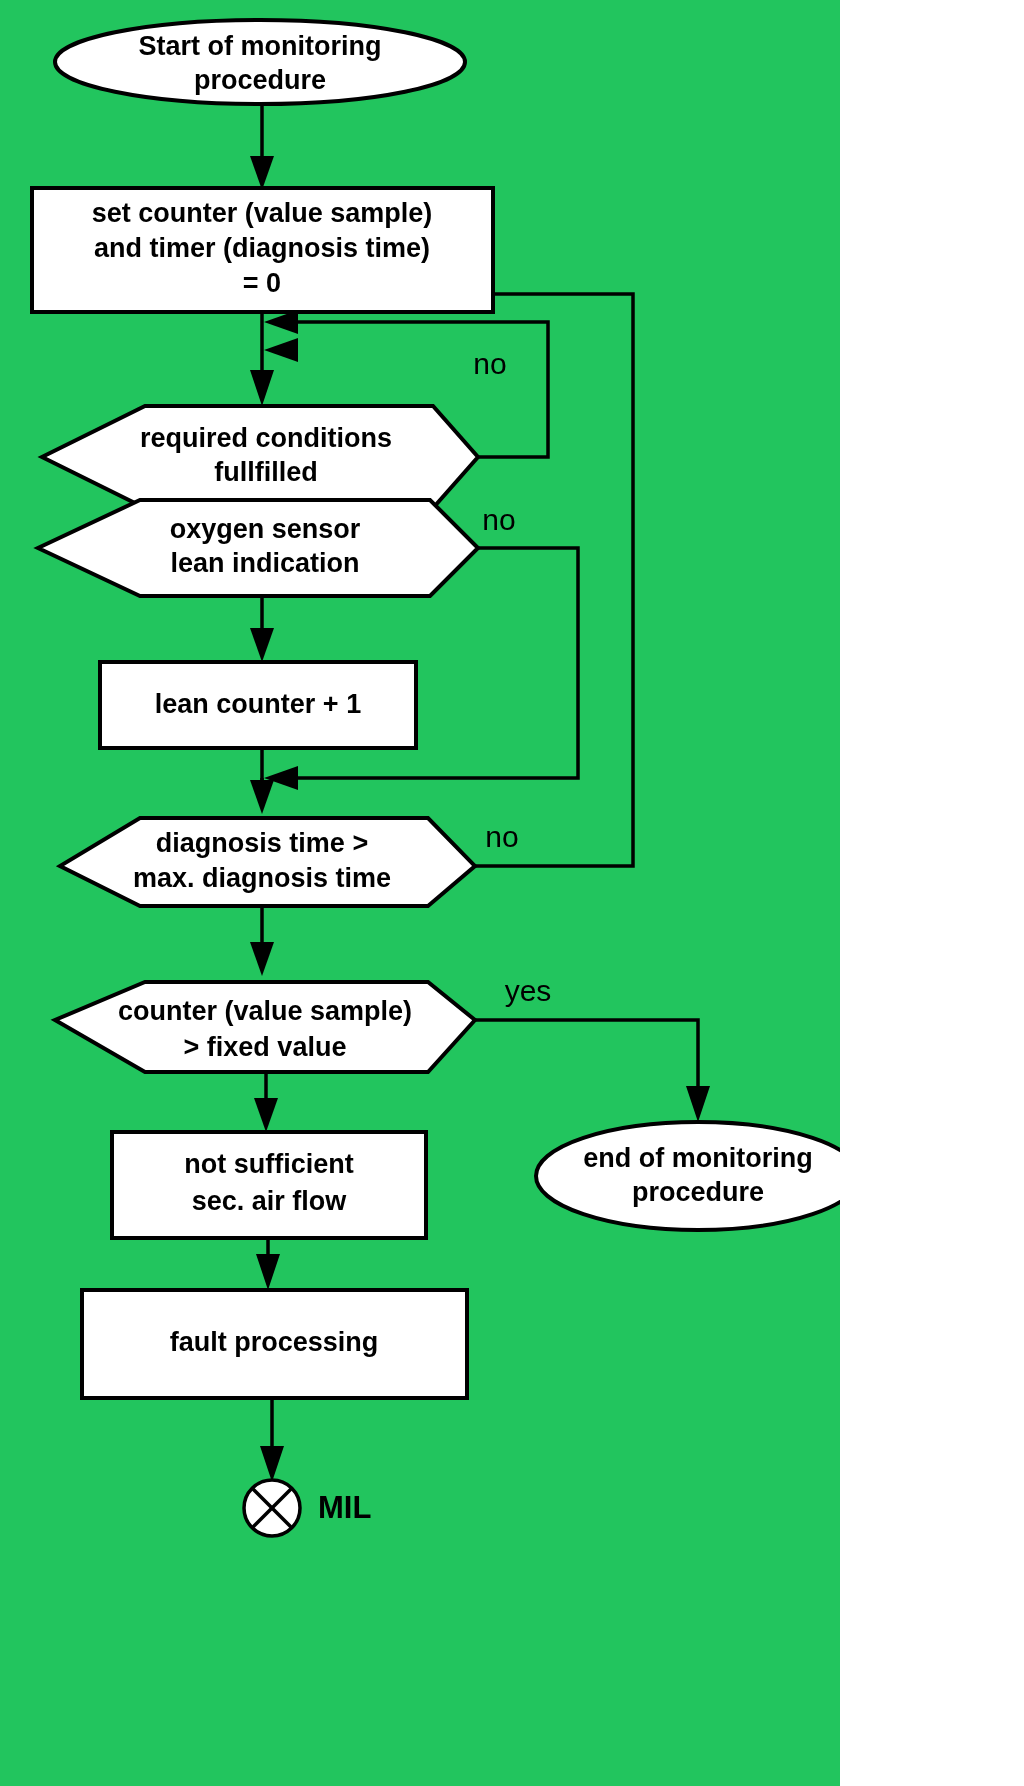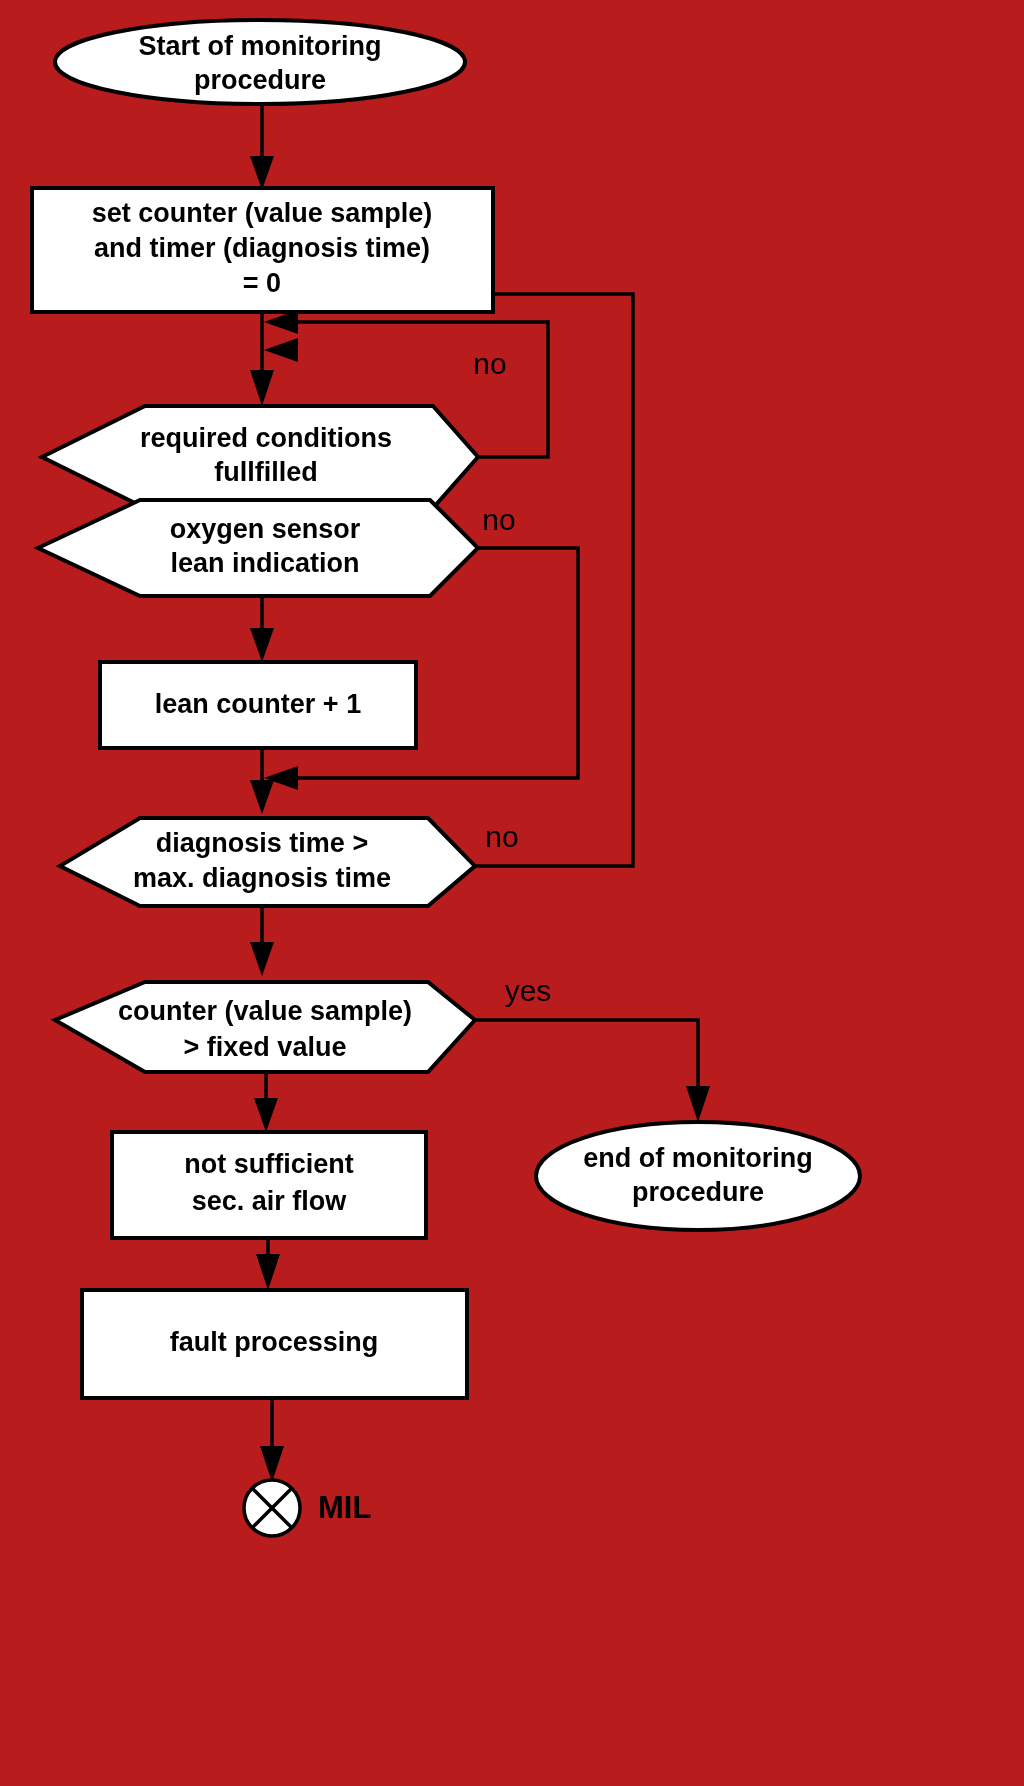--- a/index.html
+++ b/index.html
@@ -6,23 +6,23 @@
   html, body {
     margin: 0;
     padding: 0;
     background: #ffffff;
   }
   body {
     font-family: "Liberation Sans", sans-serif;
   }
   #canvas {
     position: relative;
-    width: 1024px;
+    width: 840px;
     height: 1786px;
-    background: #b91c1c;
+    background: #22c55e;
     overflow: hidden;
   }
   svg.flow {
     position: absolute;
     left: 0;
     top: 0;
     width: 1024px;
     height: 1786px;
   }
   .shape {

